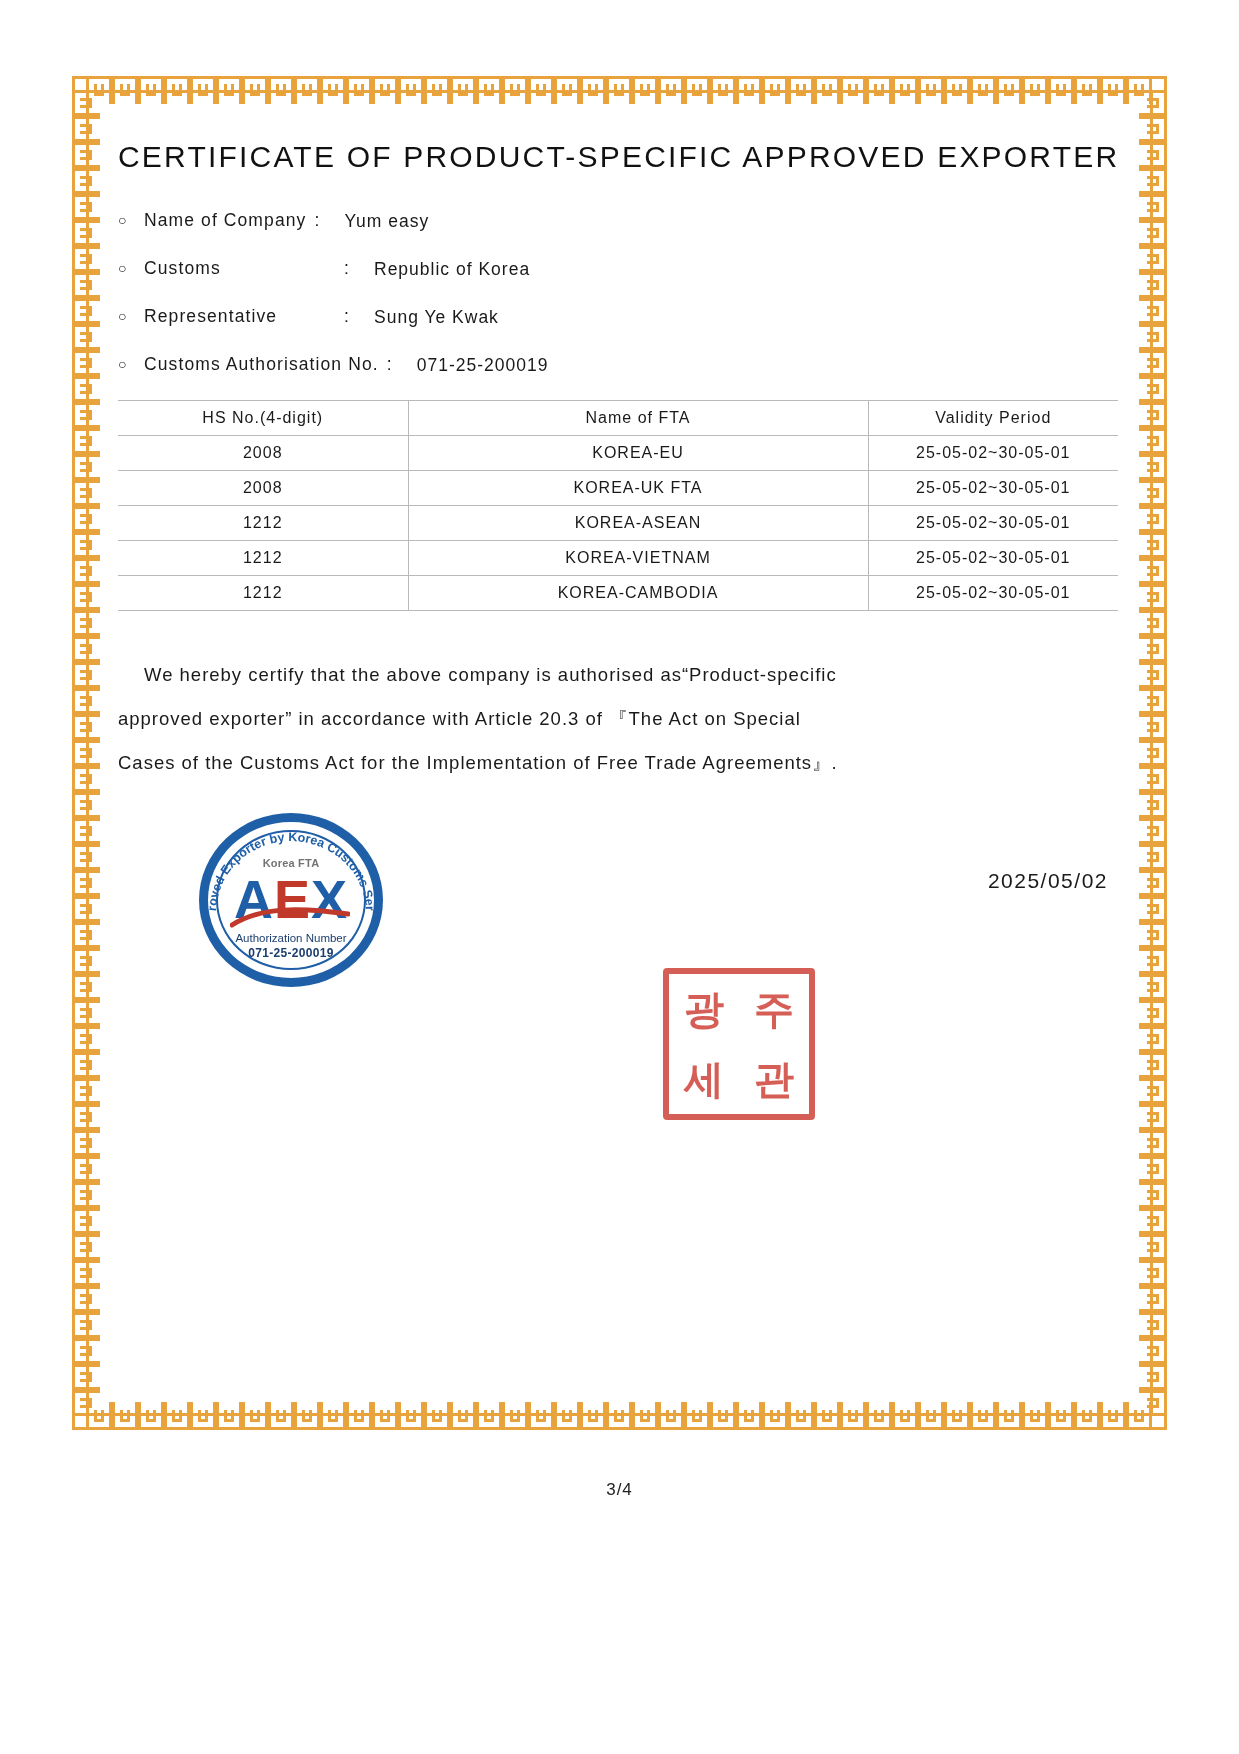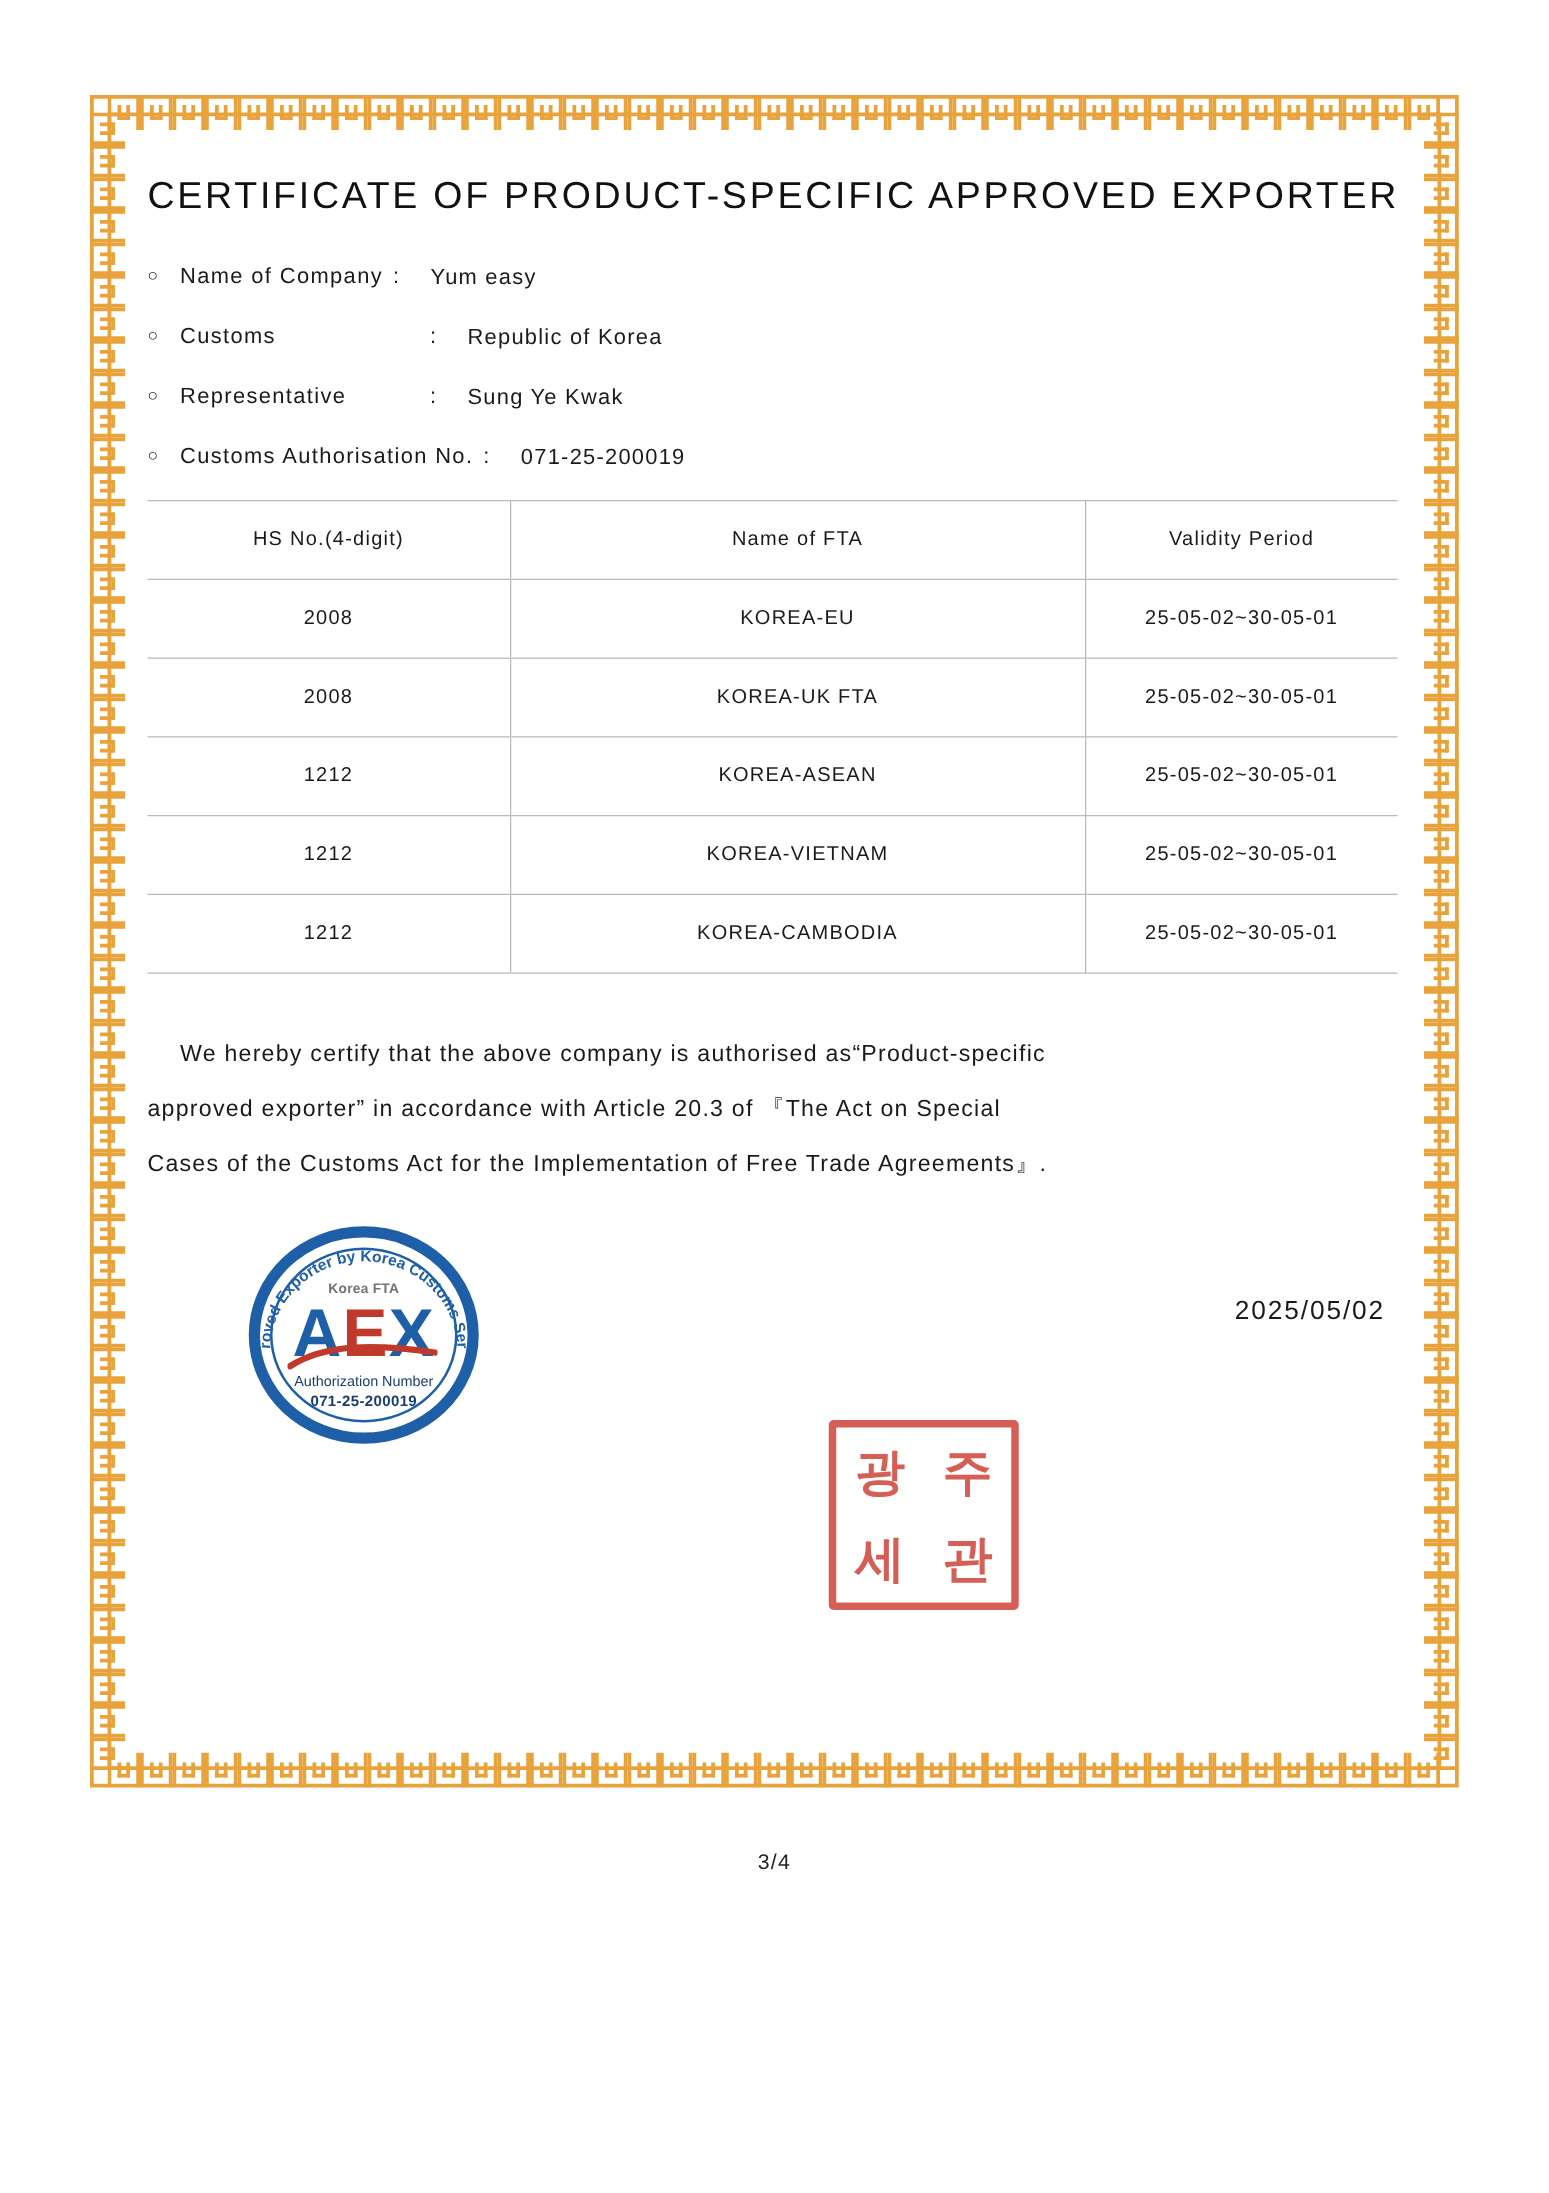--- a/index.html
+++ b/index.html
@@ -160,21 +160,21 @@
 
   table.products {
     width: 1000px;
     border-collapse: collapse;
     font-size: 16px;
   }
   table.products th, table.products td {
     border-top: 1px solid #b9b9b9;
     border-bottom: 1px solid #b9b9b9;
     text-align: center;
-    padding: 22px 4px;
+    padding: 8px 4px;
     font-weight: 400;
     letter-spacing: 1.0px;
   }
   table.products th:nth-child(2), table.products td:nth-child(2) {
     border-left: 1px solid #b9b9b9;
     border-right: 1px solid #b9b9b9;
   }
   table.products th { font-size: 16px; }
   table.products col.c1 { width: 29%; }
   table.products col.c2 { width: 46%; }

